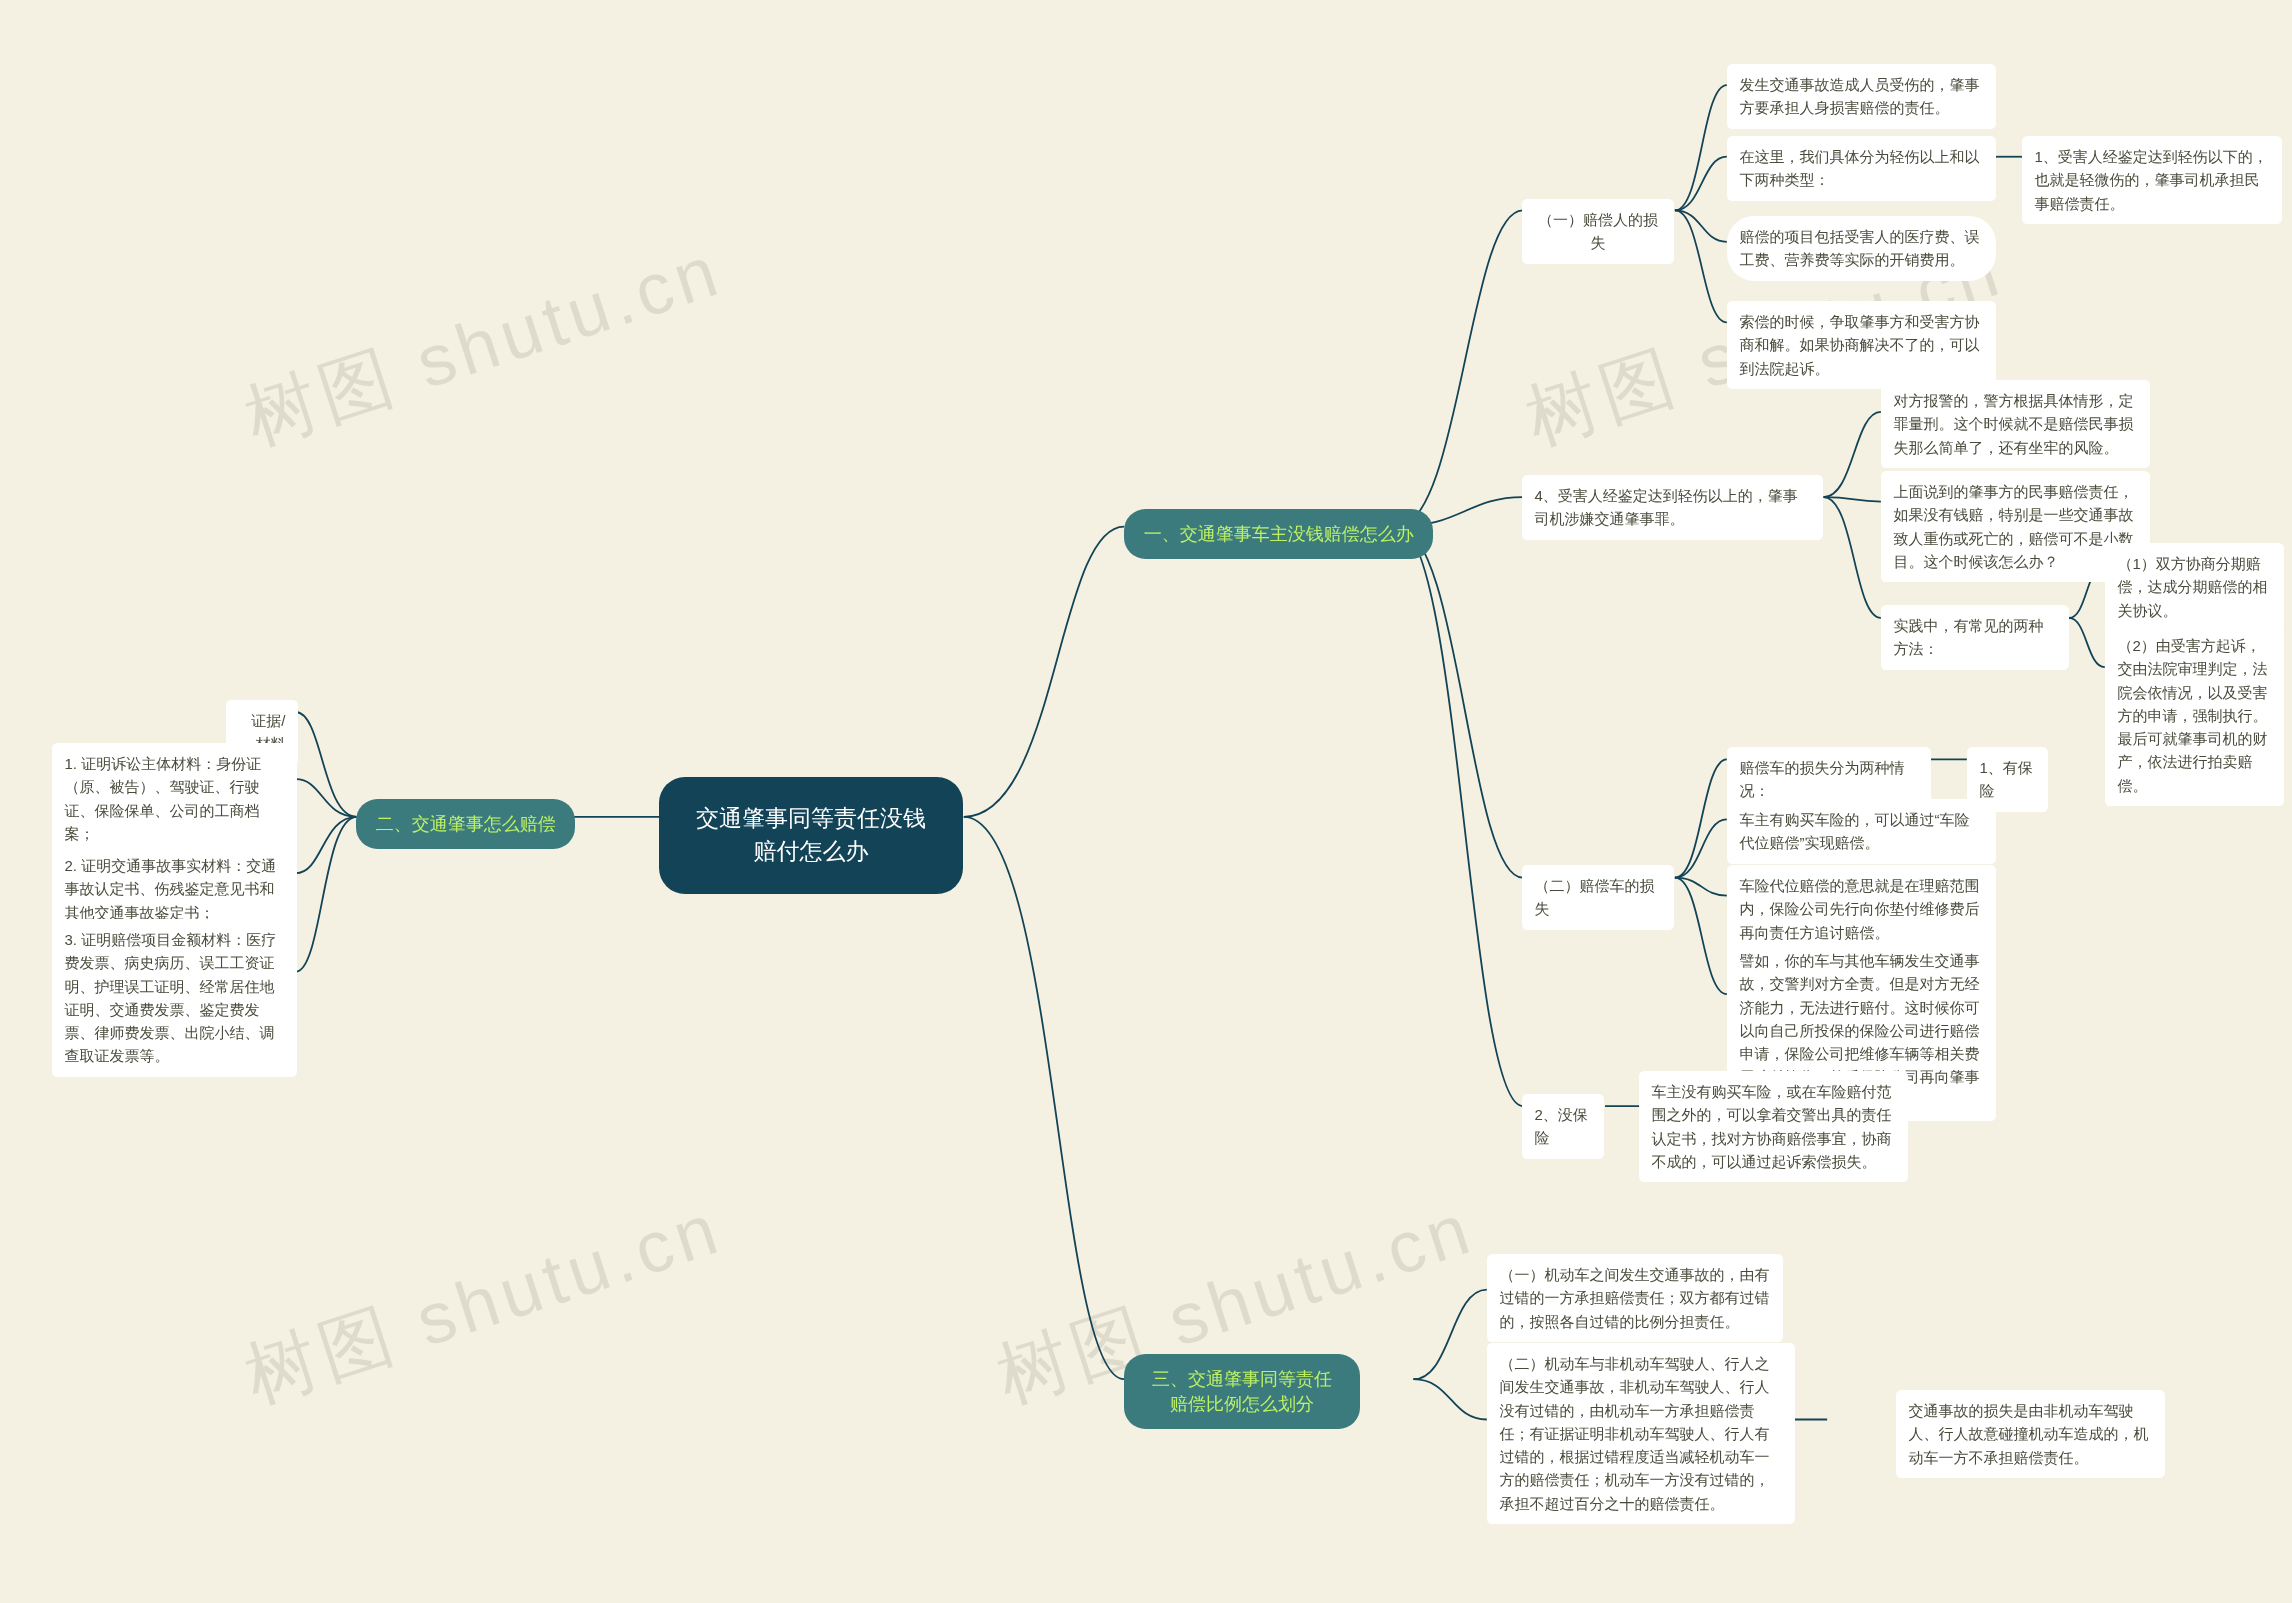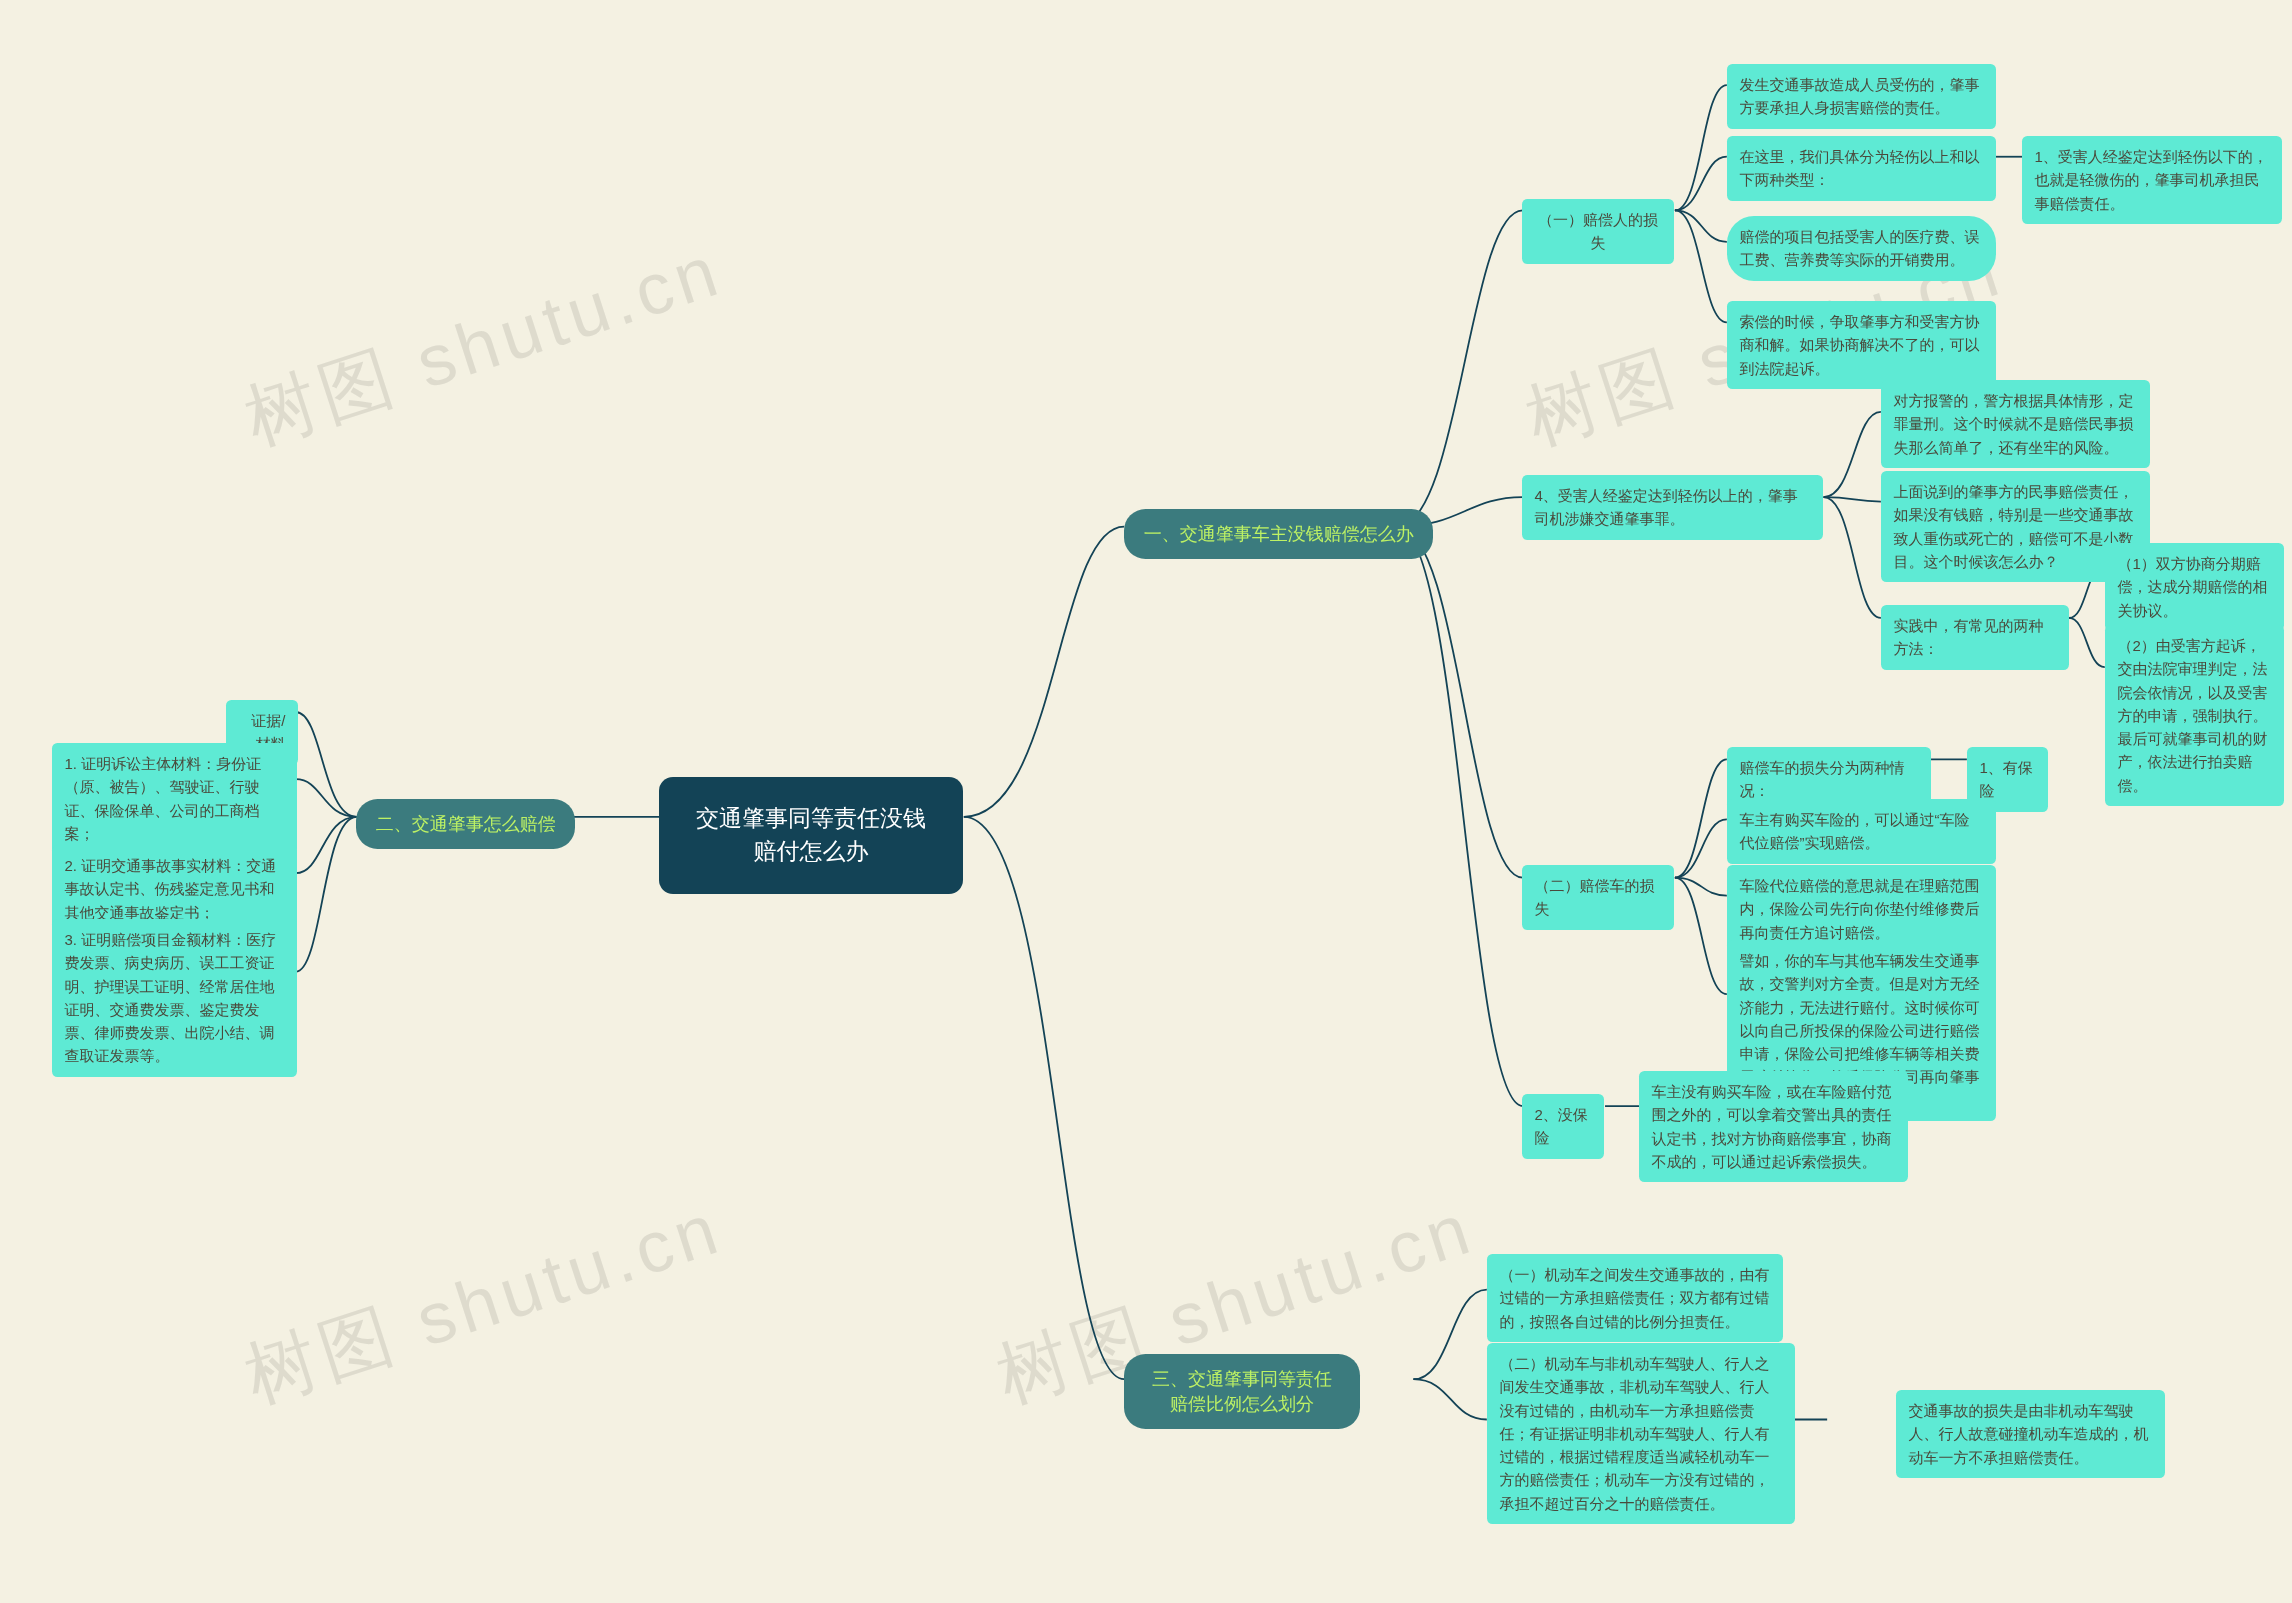--- a/index.html
+++ b/index.html
@@ -21,34 +21,34 @@
   .node {
     position: absolute;
     box-sizing: border-box;
   }
   .root {
     background: #134356;
     color: #fff;
     font-size: 23px;
     line-height: 1.45;
     padding: 25px 32px;
-    border-radius: 14px;
+    border-radius: 26px;
     text-align: center;
     width: 304px;
   }
   .branch {
     background: #3b7b7e;
     color: #bef264;
     font-size: 18px;
     line-height: 1.4;
     padding: 12.5px 19.7px;
     border-radius: 21.5px;
   }
   .leaf {
-    background: #5eead4;
+    background: #ffffff;
     color: #4a4a3c;
     font-size: 15px;
     line-height: 1.55;
     padding: 9px 12.5px;
     border-radius: 5.4px;
   }
   .wm {
     position: absolute;
     color: rgba(0,0,0,0.09);
     font-size: 72px;

